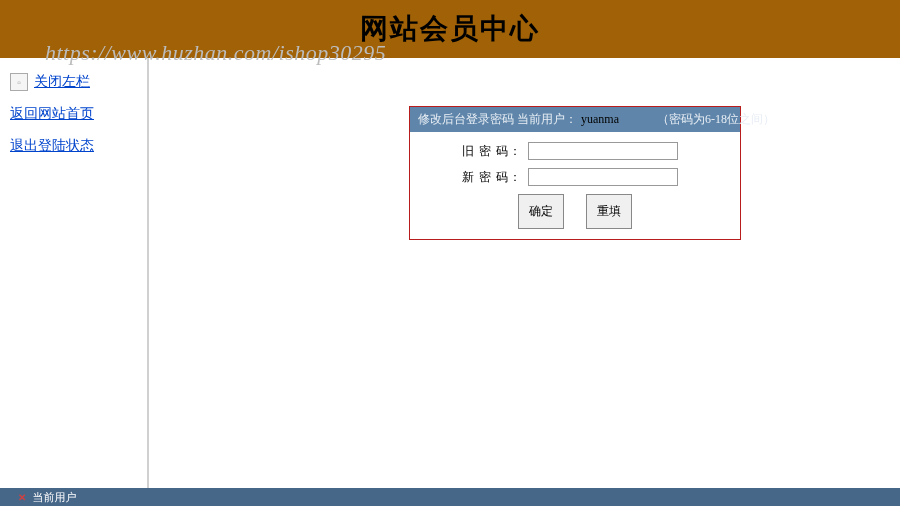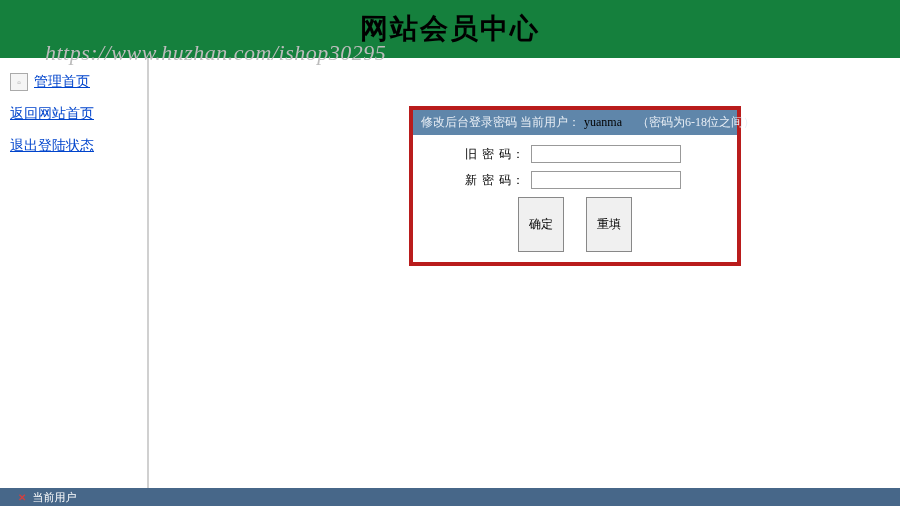--- a/index.html
+++ b/index.html
@@ -7,21 +7,21 @@
       font-family: "SimSun", serif;
       font-size: 13px;
       width: 900px;
       height: 506px;
       overflow: hidden;
       background: #fff;
       position: relative;
     }
     .header {
       height: 58px;
-      background: #15803d;
+      background: #a16207;
       display: flex;
       align-items: center;
       justify-content: center;
       position: relative;
     }
     .header-title {
       font-size: 28px;
       font-weight: bold;
       color: #000;
       letter-spacing: 2px;
@@ -78,34 +78,34 @@
     }
     .content {
       flex: 1;
       background: #fff;
       position: relative;
     }
     .form-panel {
       margin: 48px auto 0;
       margin-left: 260px;
       width: 332px;
-      border: 4px solid #b91c1c;
+      border: 1px solid #b91c1c;
     }
     .form-header {
       background: #5f86aa;
       color: #fff;
       padding: 4px 8px;
       font-size: 12px;
       display: flex;
       align-items: center;
       white-space: nowrap;
     }
     .form-header .label { color: #e8eef5; }
     .form-header .user { color: #000000; margin: 0 4px; }
-    .form-header .hint { color: #e8eef5; margin-left: 11px; }
+    .form-header .hint { color: #e8eef5; margin-left: 34px; }
     .form-body {
       background: #fff;
       padding: 10px 12px;
     }
     .form-row {
       display: flex;
       align-items: center;
       margin-bottom: 8px;
       justify-content: flex-start;
     }
@@ -124,21 +124,21 @@
       font-size: 12px;
       padding: 0 3px;
     }
     .button-row {
       display: flex;
       justify-content: center;
       gap: 22px;
       margin-top: 6px;
     }
     .button-row button {
-      padding: 18px 10px;
+      padding: 8px 10px;
       font-size: 12px;
       font-family: inherit;
       background: #f0f0f0;
       border: 1px solid #888;
       cursor: pointer;
     }
     .footer {
       position: absolute;
       bottom: 0;
       left: 0;
@@ -165,21 +165,21 @@
 <div class="header">
   <div class="header-title">网站会员中心</div>
 </div>
 
 <div class="watermark">https://www.huzhan.com/ishop30295</div>
 
 <div class="main">
   <div class="sidebar">
     <div class="sidebar-item first">
       <span class="icon-box">▫</span>
-      <a>管理首页</a>
+      <a>关闭左栏</a>
     </div>
     <div class="sidebar-item">
       <a>返回网站首页</a>
     </div>
     <div class="sidebar-item">
       <a>退出登陆状态</a>
     </div>
   </div>
 
   <div class="divider"></div>

